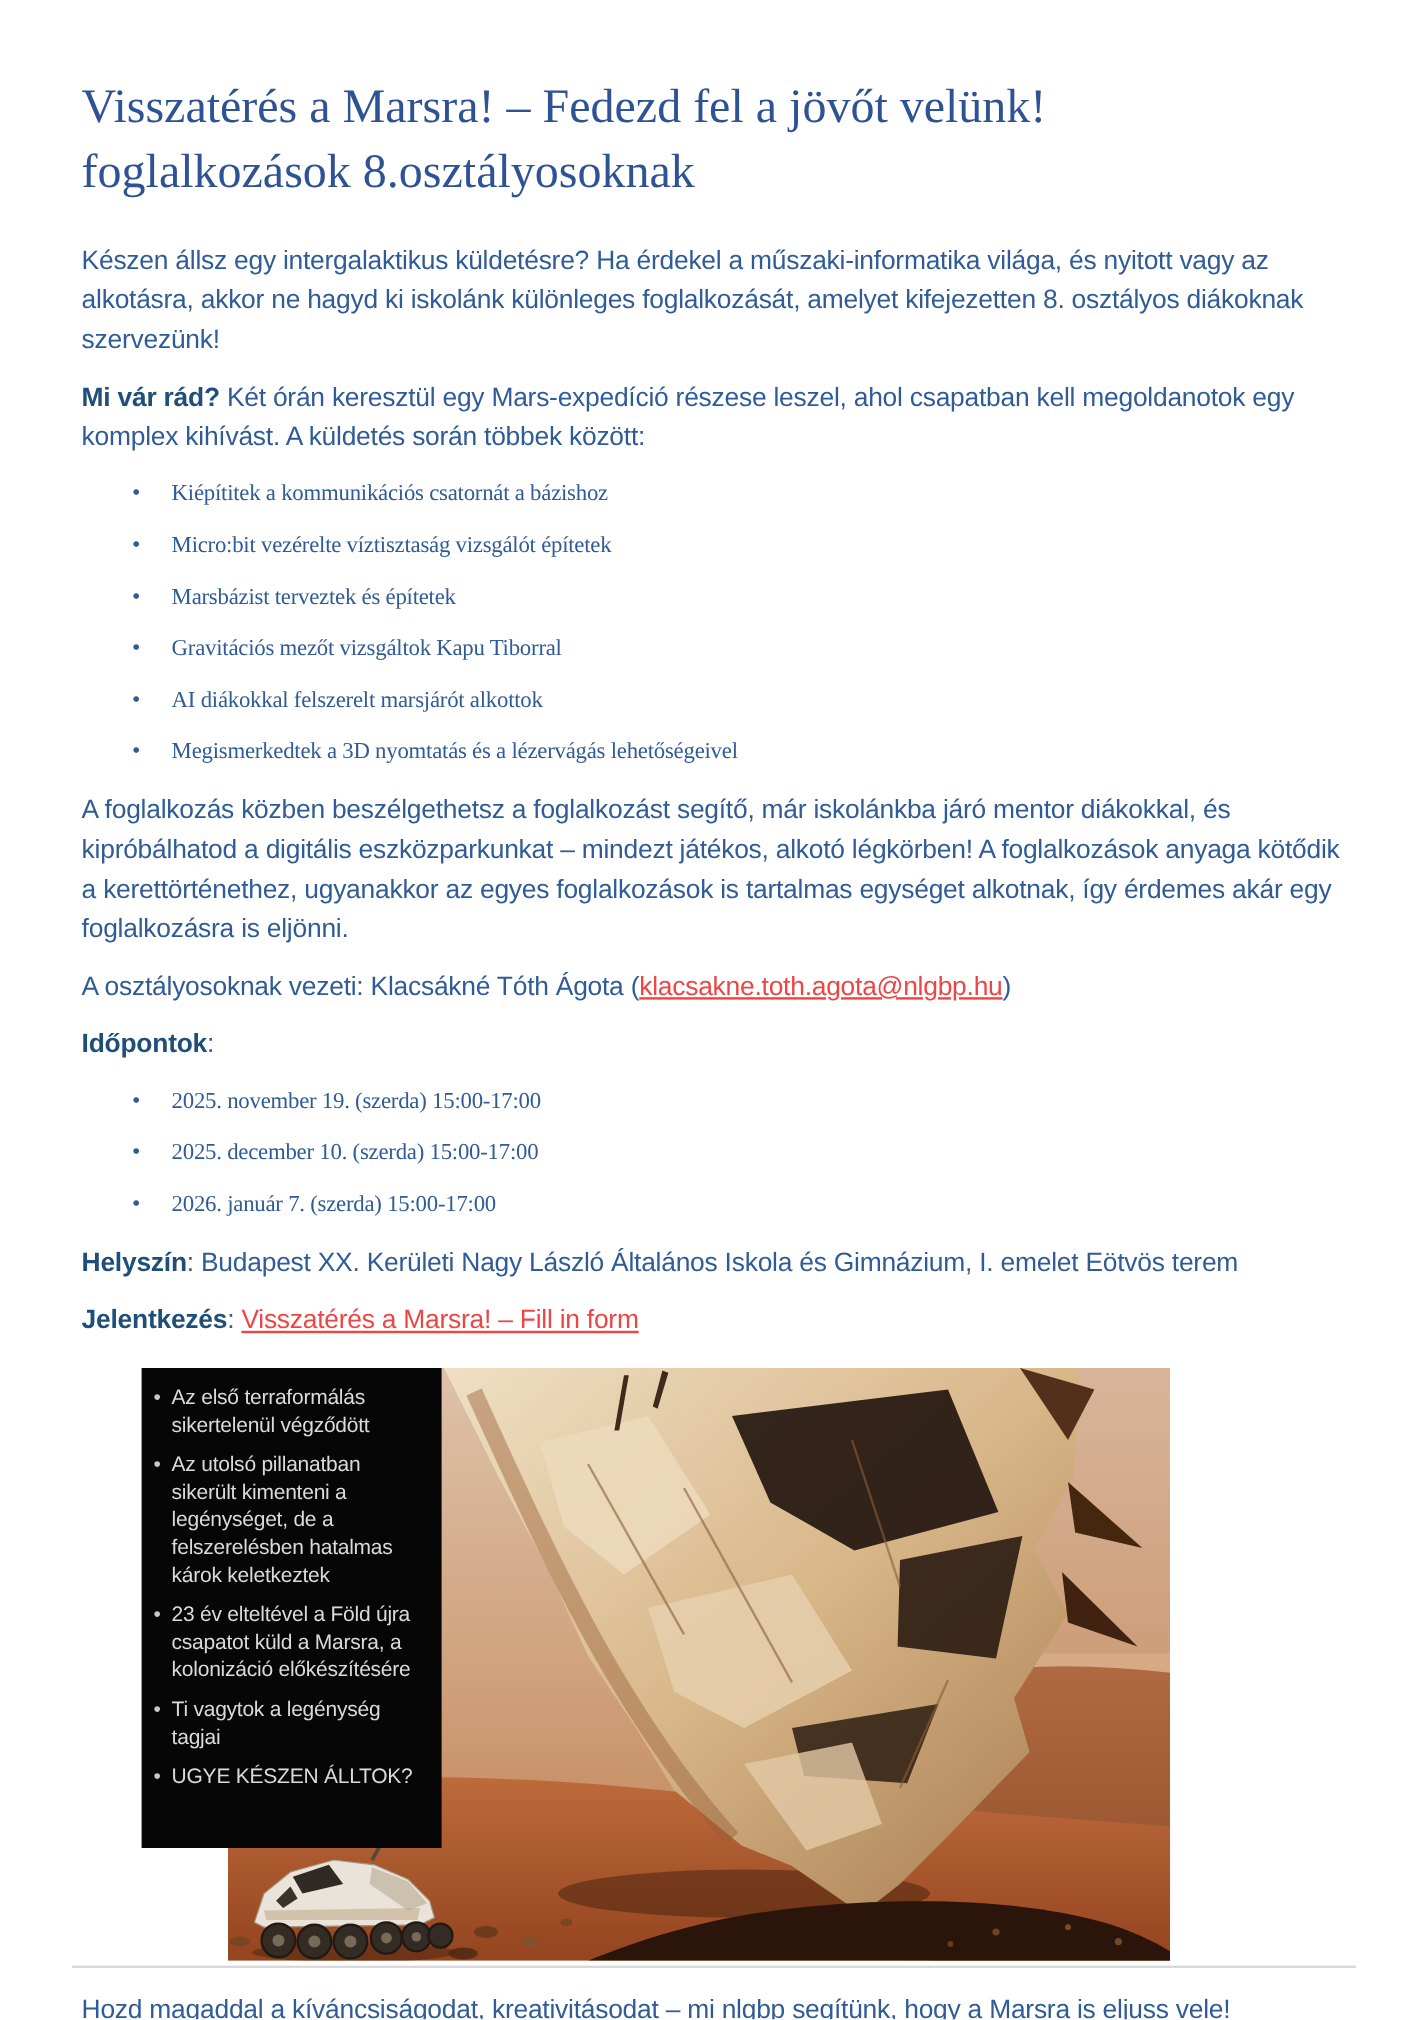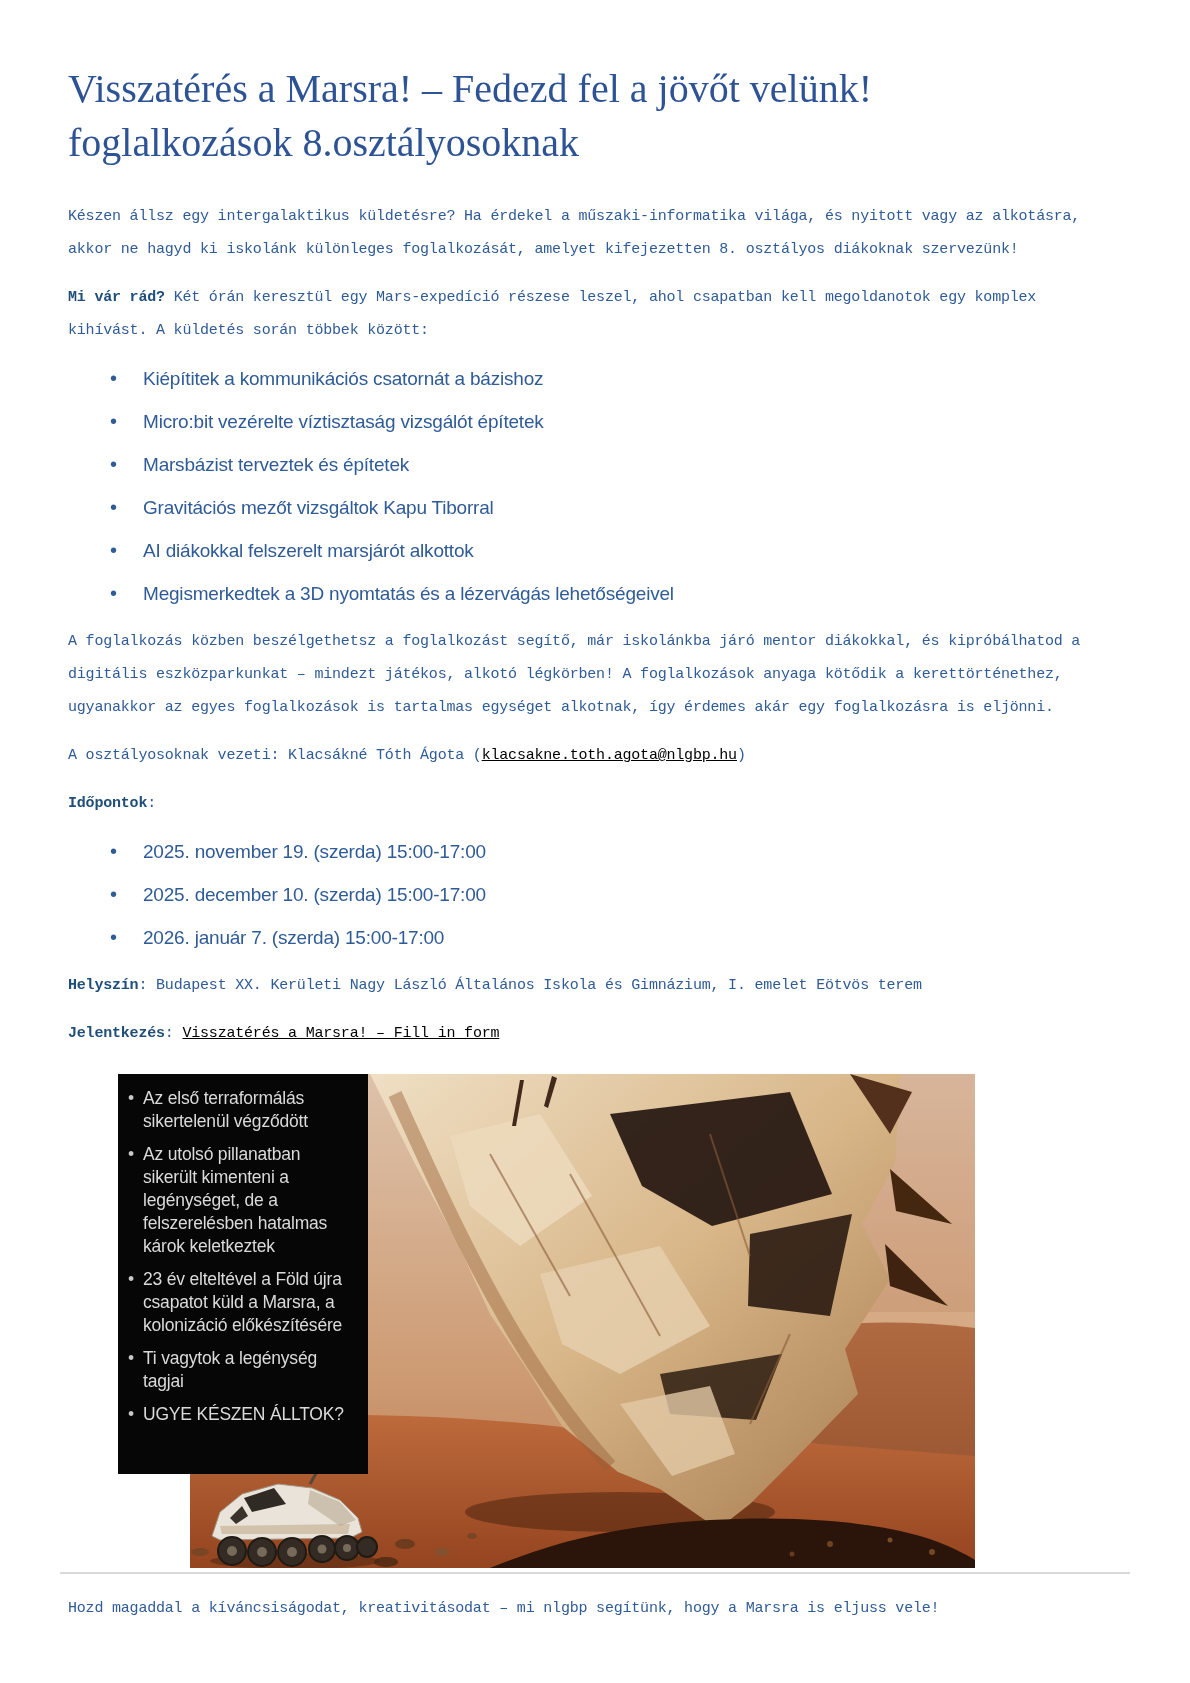--- a/index.html
+++ b/index.html
@@ -19,35 +19,35 @@
     font-weight:400;
     color:#2E5395;
     text-align:left;
     font-size:40px;
     line-height:54px;
     margin:0 0 30px 0;
     padding-top:62px;
     letter-spacing:0;
   }
   h1.title .tline{display:block;}
-  p.body{font-size:15px;line-height:33px;margin:0 0 15px 0;font-family:Liberation Mono, monospace;}
+  p.body{font-size:22px;line-height:33px;margin:0 0 15px 0;}
   strong.lead{color:#1F4E79;font-weight:700;}
   ul.bullets{list-style:none;margin:0 0 15px 0;padding:0;}
   ul.bullets li{
     position:relative;
     padding-left:75px;
     margin-bottom:10px;
-    font-size:19px;line-height:33px;
+    font-size:19px;line-height:33px;font-family:Liberation Serif, serif;
   }
   ul.bullets li::before{
     content:"\2022";
     position:absolute;left:42px;top:0;
     color:#2F5B96;font-size:20px;
   }
-  a.link{color:#000000;text-decoration:underline;cursor:pointer;}
+  a.link{color:#ef4444;text-decoration:underline;cursor:pointer;}
   .figure{position:relative;margin:24px 0 0 50px;width:857px;height:494px;border-radius:29px;}
   .photo{position:absolute;left:72px;top:0;width:785px;height:494px;overflow:hidden;}
   .photo svg{display:block;}
   .story-box{
     position:absolute;left:0;top:0;
     width:250px;height:400px;
     background:#060606;
     color:#DADADA;
     box-sizing:border-box;
     padding:13px 6px 0 10px;

